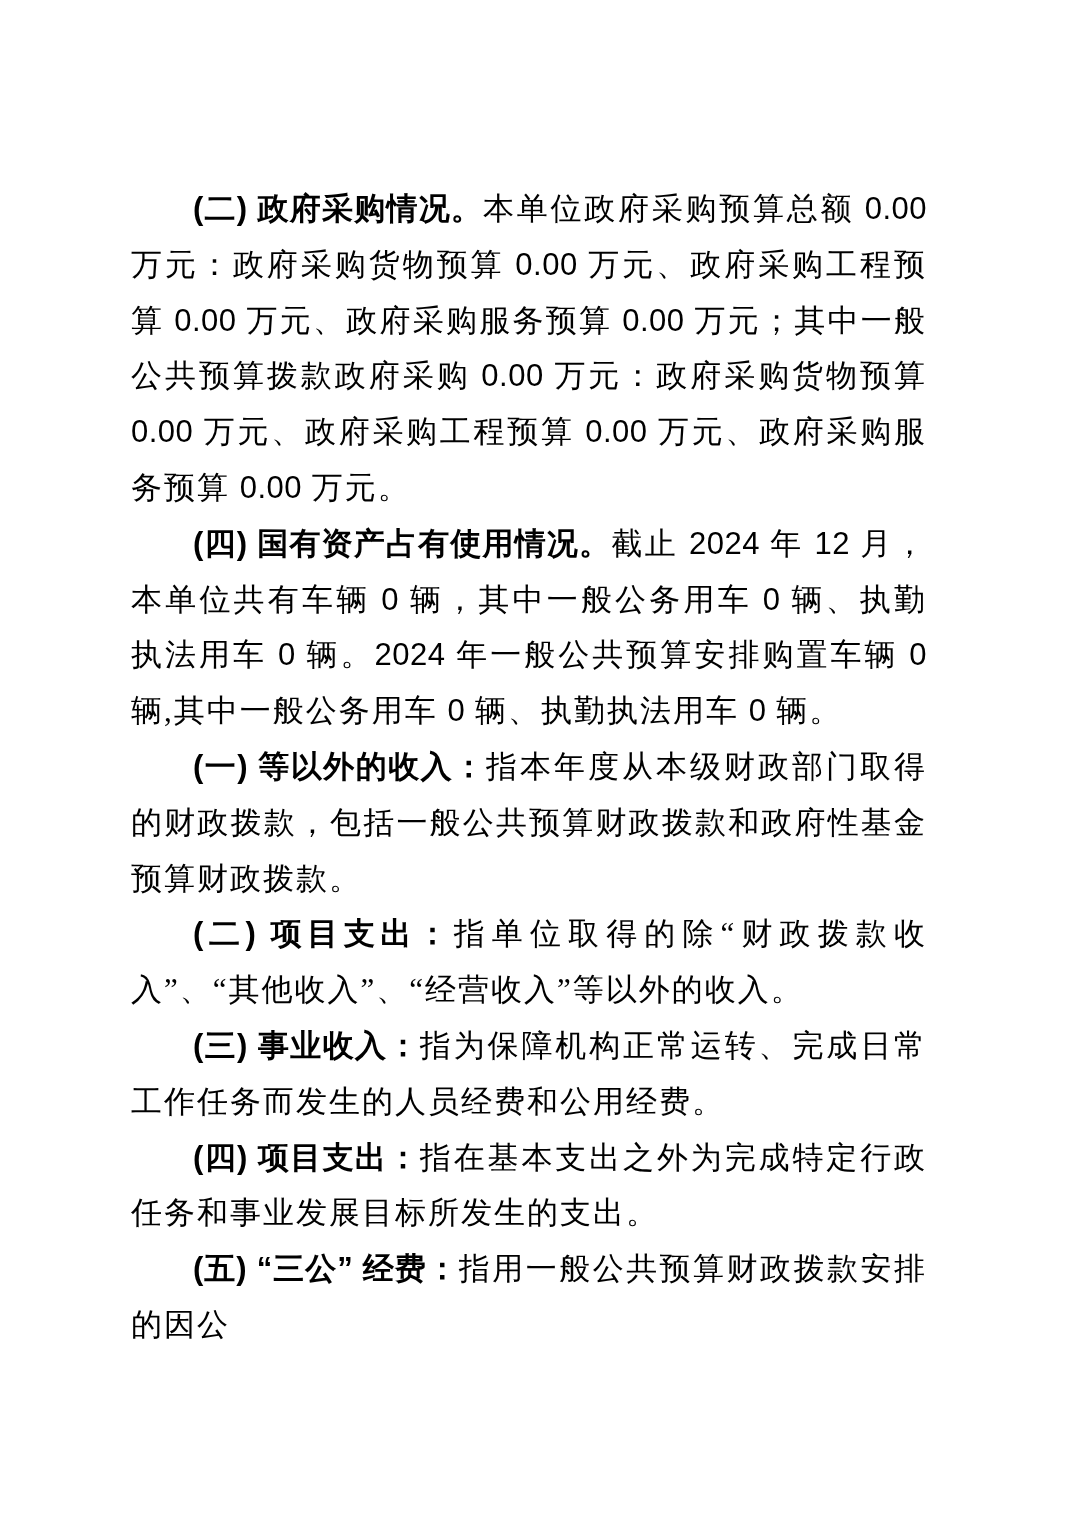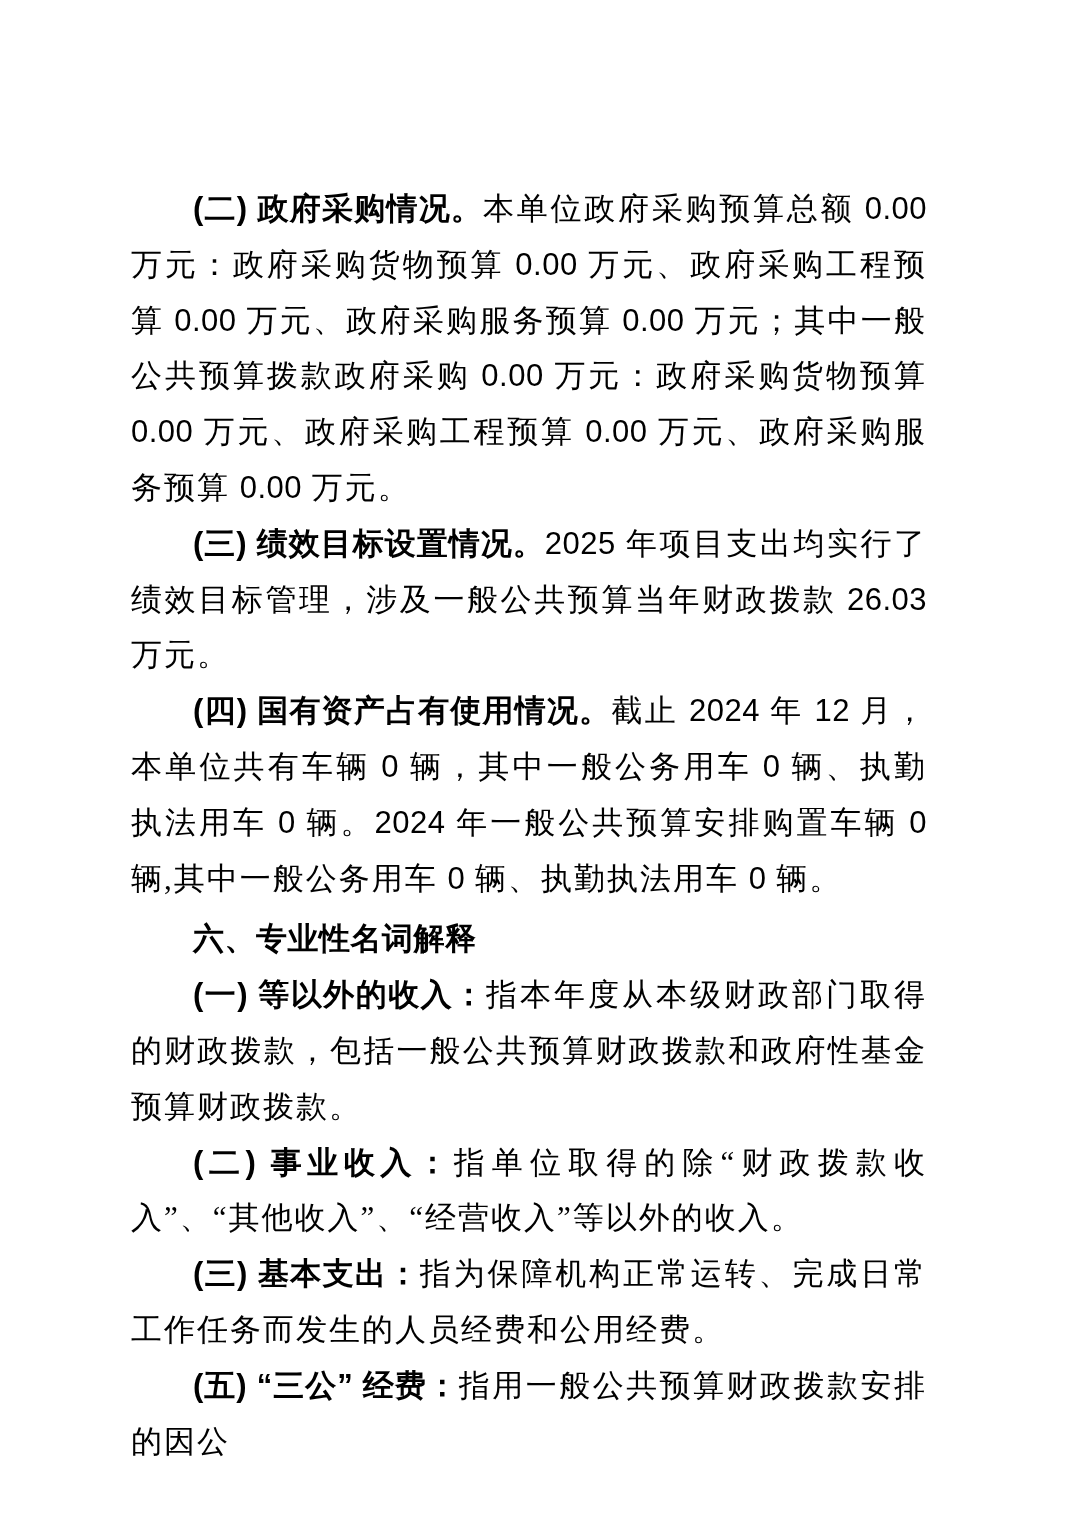--- a/index.html
+++ b/index.html
@@ -48,29 +48,28 @@
   }
 </style>
 </head>
 <body>
 
 <div class="page">
   <div class="content">
 
     <p class="para"><span class="h">(二) 政府采购情况。</span><span class="b">本单位政府采购预算总额 <span class="num">0.00</span> 万元：政府采购货物预算 <span class="num">0.00</span> 万元、政府采购工程预算 <span class="num">0.00</span> 万元、政府采购服务预算 <span class="num">0.00</span> 万元；其中一般公共预算拨款政府采购 <span class="num">0.00</span> 万元：政府采购货物预算 <span class="num">0.00</span> 万元、政府采购工程预算 <span class="num">0.00</span> 万元、政府采购服务预算 <span class="num">0.00</span> 万元。</span></p>
 
-    <p class="para"><span class="h">(三) 绩效目标设置情况。</span><span class="b"><span class="num">2025</span> 年项目支出均实行了绩效目标管理，涉及一般公共预算当年财政拨款 <span class="num">26.03</span> 万元。</span></p>
 
     <p class="para"><span class="h">(四) 国有资产占有使用情况。</span><span class="b">截止 <span class="num">2024</span> 年 <span class="num">12</span> 月，本单位共有车辆 <span class="num">0</span> 辆，其中一般公务用车 <span class="num">0</span> 辆、执勤执法用车 <span class="num">0</span> 辆。<span class="num">2024</span> 年一般公共预算安排购置车辆 <span class="num">0</span> 辆,其中一般公务用车 <span class="num">0</span> 辆、执勤执法用车 <span class="num">0</span> 辆。</span></p>
 
-    <p class="para sec"><span class="h">六、专业性名词解释</span></p>
 
     <p class="para"><span class="h">(一) 等以外的收入：</span><span class="b">指本年度从本级财政部门取得的财政拨款，包括一般公共预算财政拨款和政府性基金预算财政拨款。</span></p>
 
-    <p class="para"><span class="h">(二) 事业收入：</span><span class="b">指单位取得的除“财政拨款收入”、“其他收入”、“经营收入”等以外的收入。</span></p>
+    <p class="para"><span class="h">(二) 项目支出：</span><span class="b">指单位取得的除“财政拨款收入”、“其他收入”、“经营收入”等以外的收入。</span></p>
 
-    <p class="para"><span class="h">(三) 基本支出：</span><span class="b">指为保障机构正常运转、完成日常工作任务而发生的人员经费和公用经费。</span></p>
+    <p class="para"><span class="h">(三) 事业收入：</span><span class="b">指为保障机构正常运转、完成日常工作任务而发生的人员经费和公用经费。</span></p>
 
+    <p class="para"><span class="h">(四) 项目支出：</span><span class="b">指在基本支出之外为完成特定行政任务和事业发展目标所发生的支出。</span></p>
 
     <p class="para"><span class="h">(五) “三公” 经费：</span><span class="b">指用一般公共预算财政拨款安排的因公</span></p>
 
   </div>
 </div>
 
 </body></html>

